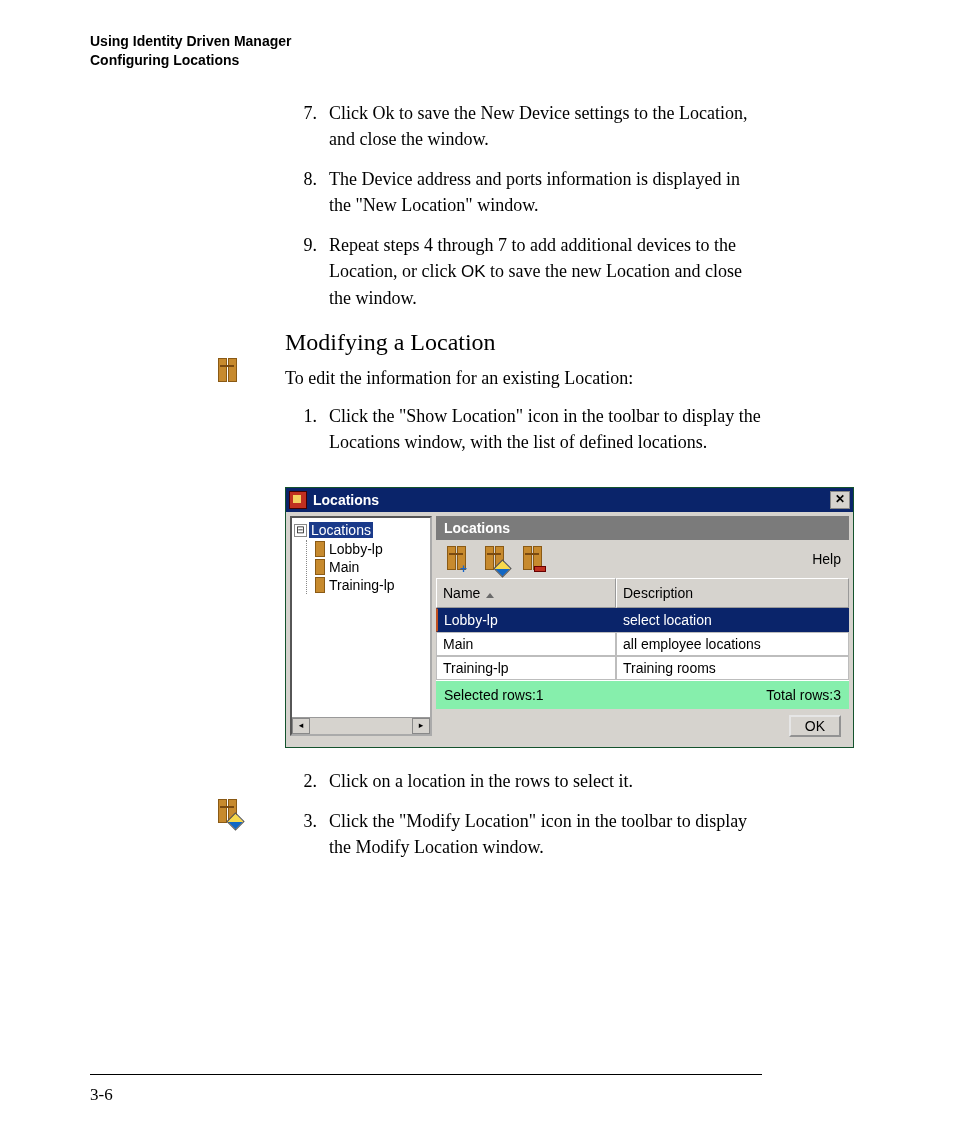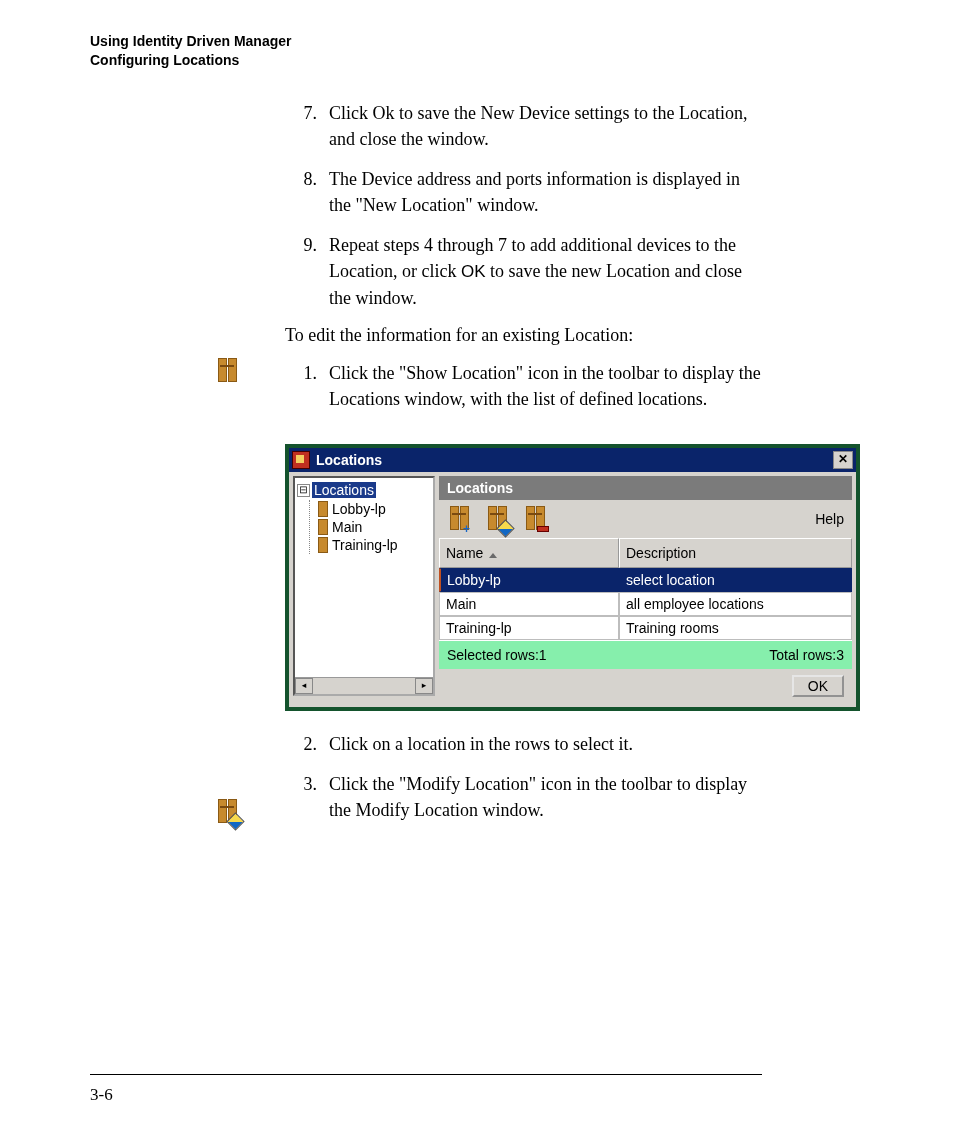--- a/index.html
+++ b/index.html
@@ -16,21 +16,21 @@
   .loc-icon{width:24px;height:26px;display:block}
   
   .loc-icon .bar{position:absolute;left:3px;top:0;width:7px;height:22px;background:#c78a2e;border:1px solid #8a5a15}
   .loc-icon .bar2{left:13px}
   .loc-icon .tick{position:absolute;left:5px;top:7px;width:14px;height:2px;background:#7a4a10}
   .loc-icon .plus{position:absolute;right:-2px;bottom:-2px;width:10px;height:10px;color:#1866c7;font-weight:bold;font-size:12px;line-height:10px;font-family:Arial}
   .loc-icon .diamond{position:absolute;right:-3px;bottom:-3px;width:11px;height:11px;background:linear-gradient(135deg,#f7d94c 50%,#1267c3 50%);transform:rotate(45deg);border:1px solid #555}
   .loc-icon .minus{position:absolute;right:-2px;bottom:0;width:10px;height:4px;background:#c03020;border:1px solid #600}
   .loc-icon{position:relative}
   
-  .shot{margin:32px 0 20px 0;border:4px solid #14532d;background:#d6d3ce;font-family:Arial,Helvetica,sans-serif;font-size:14px;color:#000;width:567px}
+  .shot{margin:32px 0 20px 0;border:1px solid #14532d;background:#d6d3ce;font-family:Arial,Helvetica,sans-serif;font-size:14px;color:#000;width:567px}
   .titlebar{background:linear-gradient(#0a246a,#0a246a);color:#fff;display:flex;align-items:center;height:24px;padding:0 3px}
   .titlebar .ticon{width:16px;height:16px;background:#c03020;border:1px solid #400;margin-right:6px;position:relative}
   .titlebar .ticon:after{content:"";position:absolute;left:3px;top:3px;width:8px;height:8px;background:#f5d060}
   .titlebar .ttxt{font-weight:bold;flex:1;font-size:14px}
   .titlebar .xbtn{width:18px;height:16px;background:#d6d3ce;border:1px solid #888;color:#000;font-family:Arial;font-size:12px;font-weight:bold;text-align:center;line-height:14px;cursor:default}
   .win-body{display:flex;padding:4px;gap:4px}
   .tree{width:142px;background:#fff;border:2px inset #aaa;padding:4px 2px 2px 2px;box-sizing:border-box;position:relative;height:220px}
   .tree-root{display:flex;align-items:center;gap:2px;font-size:14px}
   .tree-root .pm{width:11px;height:11px;border:1px solid #888;font-size:10px;line-height:9px;text-align:center;background:#fff}
   .tree-root .lbl{background:#1a3a8a;color:#fff;padding:0 2px}
@@ -78,20 +78,21 @@
     <div class="ol-num">8.</div>
     <div class="ol-txt"> The Device address and ports information is displayed in the "New Location" window.</div>
   </div>
   <div class="ol-item">
     <div class="ol-num">9.</div>
     <div class="ol-txt">
       <span>Repeat steps 4 through 7 to add additional devices to the Location, or click </span><span class="small-sans">OK</span><span> to save the new Location and close the window.</span>
     </div>
   </div>
 
+  <h2 class="sub">Modifying a Location</h2>
   <p class="intro">To edit the information for an existing Location:</p>
 </div>
 
 <div class="margin-icon" style="top:358px">
   <span class="loc-icon">
         <span class="bar"></span>
         <span class="bar bar2"></span>
         <span class="tick"></span>
       </span>
 </div>

